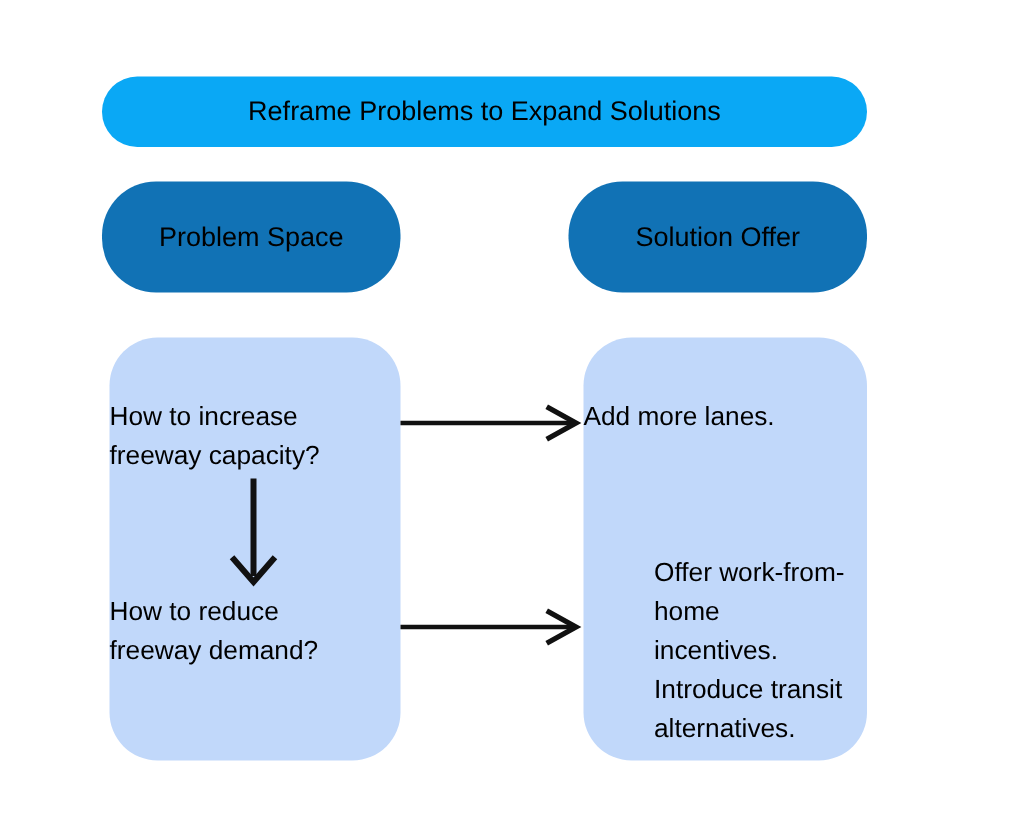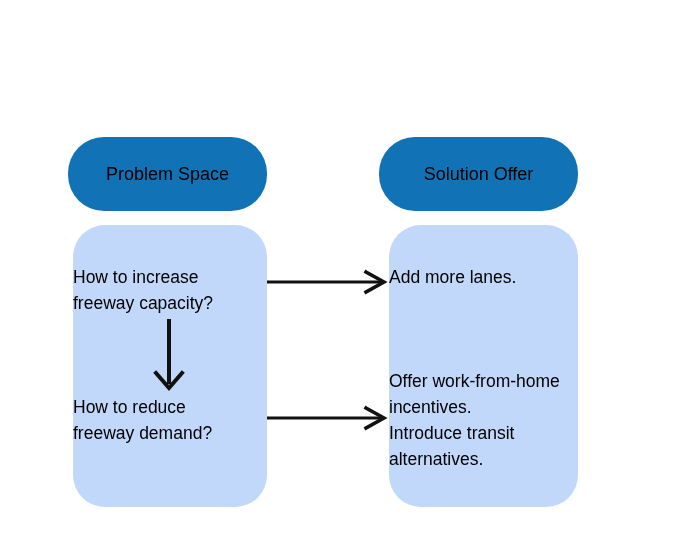--- a/index.html
+++ b/index.html
@@ -32,21 +32,20 @@
     font-size: 18px;
   }
   .pill {
     position: absolute;
     top: 121px;
     width: 199px; height: 74px;
     background: var(--header-bg);
     border-radius: 36px;
     display: flex; align-items: center; justify-content: center;
     font-size: 18px;
-    margin-top: 16px;
   }
   .pill.problem  { left: 68px; }
   .pill.solution { left: 379px; }
   .box {
     position: absolute;
     top: 225px;
     height: 282px;
     background: var(--box-bg);
     border-radius: 32px;
   }
@@ -55,37 +54,40 @@
   .txt {
     position: absolute;
     text-align: left;
     font-size: 17.5px;
     line-height: 26px;
     white-space: pre-line;
   }
   .txt.p1 { left: 73px;  top: 264px; width: 194px; }
   .txt.p2 { left: 73px;  top: 394px; width: 194px; }
   .txt.s1 { left: 389px; top: 264px; width: 189px; }
-  .txt.s2 { left: 389px; top: 368px; width: 189px; }
+  .txt.s2 { left: 389px; top: 368px; width: 189px; padding-left: 47px; }
   svg.arrows {
     position: absolute;
     left: 0; top: 0;
     width: 675px; height: 558px;
     pointer-events: none;
   }
   svg.arrows .shaft { stroke: var(--arrow-color); stroke-width: 3; fill: none; }
   svg.arrows .head  { stroke: var(--arrow-color); stroke-width: 3.5; fill: none; stroke-linecap: square; }
   svg.arrows .vshaft { stroke: var(--arrow-color); stroke-width: 4; fill: none; }
   svg.arrows .vhead  { stroke: var(--arrow-color); stroke-width: 4; fill: none; stroke-linecap: square; }
 </style>
 </head>
 <body>
 
 <div class="stage">
 
+  <div class="banner">
+    <span>Reframe Problems to Expand Solutions</span>
+  </div>
 
   <div class="pill problem">
     <span>Problem Space</span>
   </div>
 
   <div class="pill solution">
     <span>Solution Offer</span>
   </div>
 
   <div class="box left"></div>

